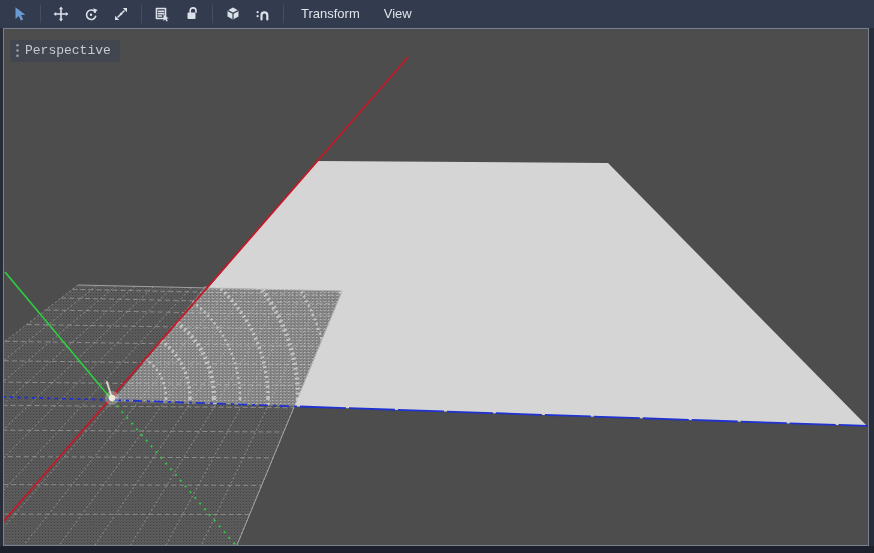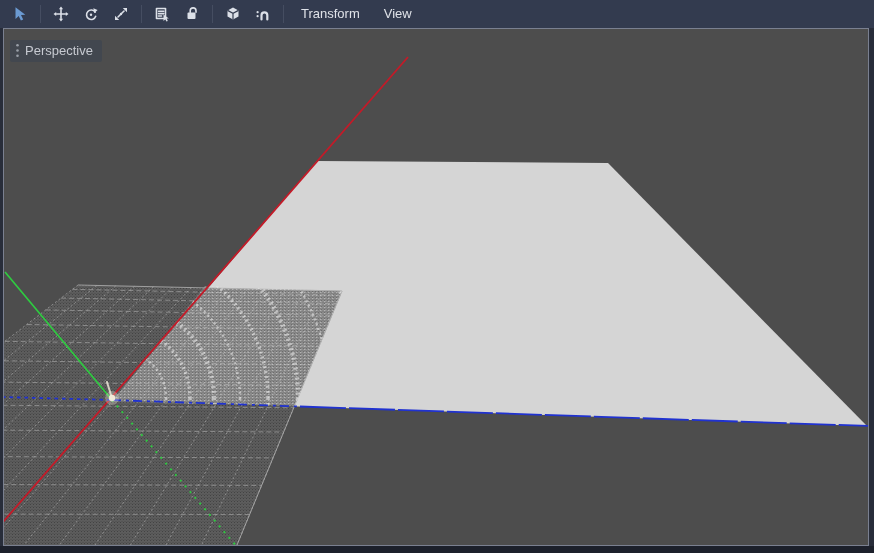--- a/index.html
+++ b/index.html
@@ -37,21 +37,21 @@
   .menu-btn{
     background:transparent;border:none;color:var(--text-color);
     font-family:"Liberation Sans", sans-serif;font-size:13px;
     padding:0 12px;height:24px;line-height:24px;cursor:default;
   }
   .vp-label{
     position:absolute;left:10px;top:40px;z-index:2;
     display:flex;align-items:flex-end;gap:5px;
     background:var(--label-bg);
     padding:3px 9px 4px 5px;border-radius:2px;
-    color:var(--label-text);font-size:13px;
+    color:var(--label-text);font-size:13px;font-family:Liberation Mono, monospace;
   }
   .bottom-strip{
     position:absolute;left:0;right:0;bottom:0;height:7px;
     background:var(--bottom-strip);z-index:1;
   }
   .stroke-icon{stroke:var(--icon-color);fill:none;stroke-width:1.6;stroke-linecap:round;stroke-linejoin:round;}
   .fill-icon{fill:var(--icon-color);}
 </style>
 </head>
 <body>

